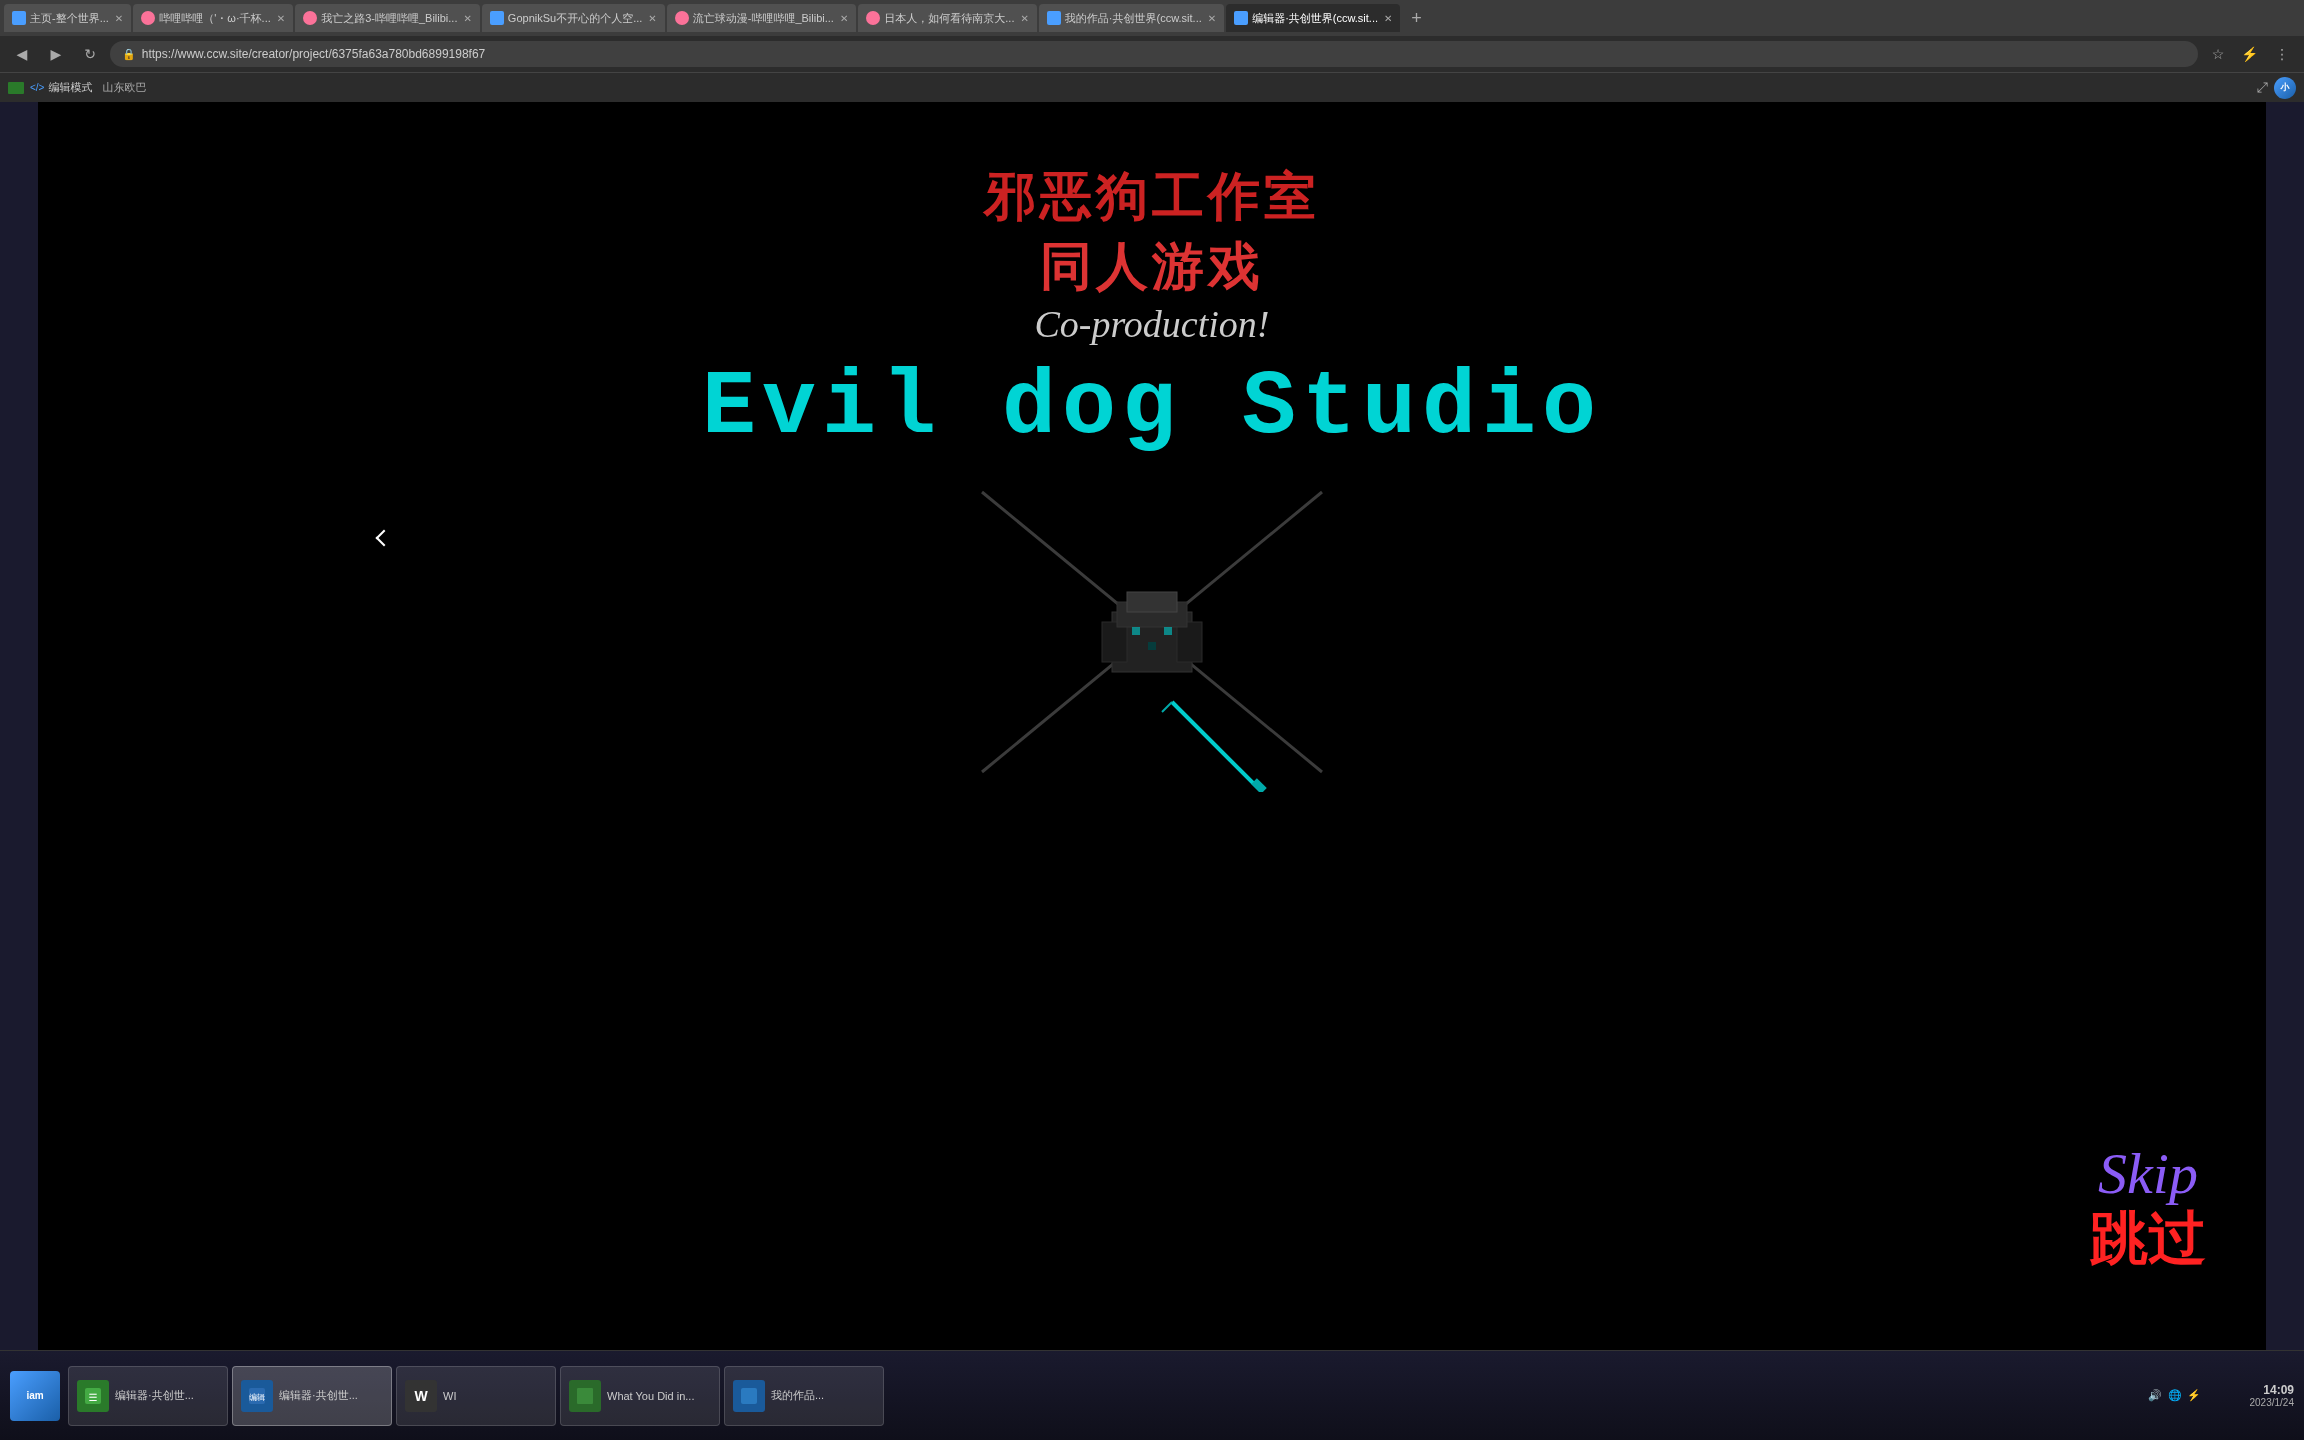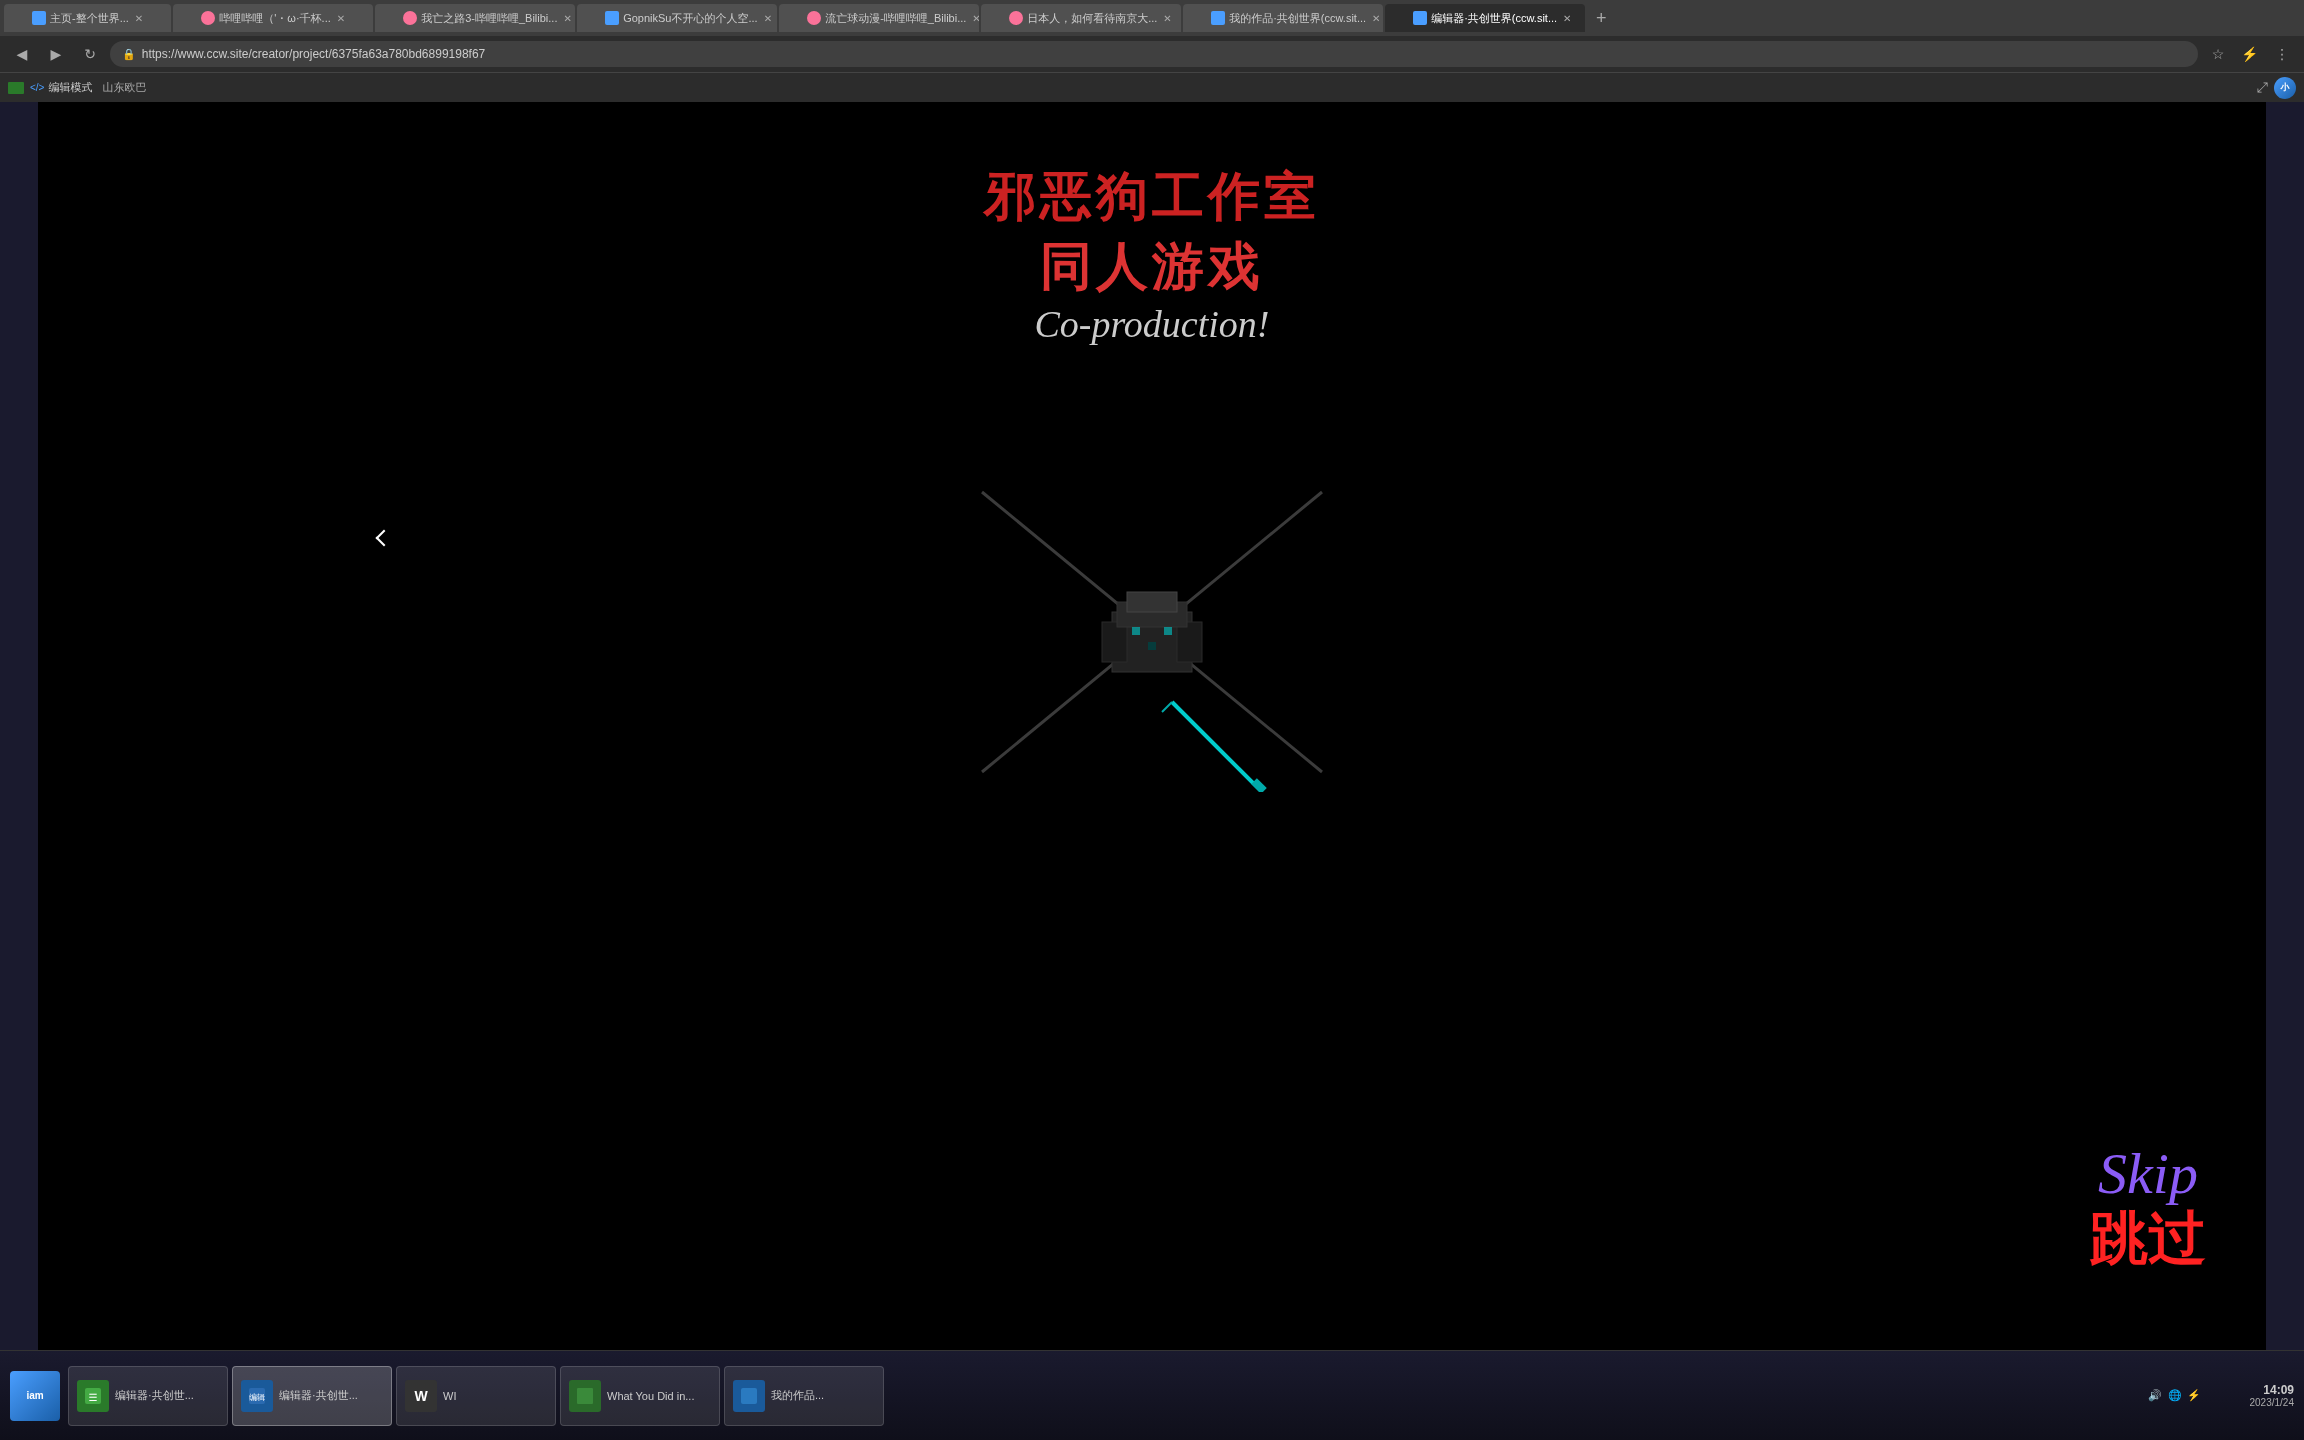--- a/index.html
+++ b/index.html
@@ -26,21 +26,21 @@
       display: flex;
       align-items: center;
       background: #3c3c3c;
       height: 36px;
       padding: 0 4px;
       gap: 2px;
     }
 
     .tab {
       height: 28px;
-      padding: 0 28px;
+      padding: 0 8px;
       background: #505050;
       color: #ccc;
       font-size: 11px;
       display: flex;
       align-items: center;
       border-radius: 4px 4px 0 0;
       white-space: nowrap;
       max-width: 200px;
       overflow: hidden;
       text-overflow: ellipsis;
@@ -480,20 +480,21 @@
 
 <div class="game-area">
   <div class="game-content">
 
     <div class="title-chinese-red">邪恶狗工作室</div>
 
     <div class="title-chinese-red-2">同人游戏</div>
 
     <div class="title-coproduction">Co-production!</div>
 
+    <div class="title-evil-dog">Evil dog Studio</div>
 
     <div class="weapons-container">
       <svg viewBox="0 0 500 320" xmlns="http://www.w3.org/2000/svg">
 
         <line x1="80" y1="20" x2="420" y2="300" stroke="#555" stroke-width="3" opacity="0.7"></line>
         <line x1="420" y1="20" x2="80" y2="300" stroke="#555" stroke-width="3" opacity="0.7"></line>
 
         <rect x="210" y="140" width="80" height="60" fill="#222" stroke="#333" stroke-width="1"></rect>
         <rect x="200" y="150" width="25" height="40" fill="#1a1a1a" stroke="#2a2a2a" stroke-width="1"></rect>
         <rect x="275" y="150" width="25" height="40" fill="#1a1a1a" stroke="#2a2a2a" stroke-width="1"></rect>

